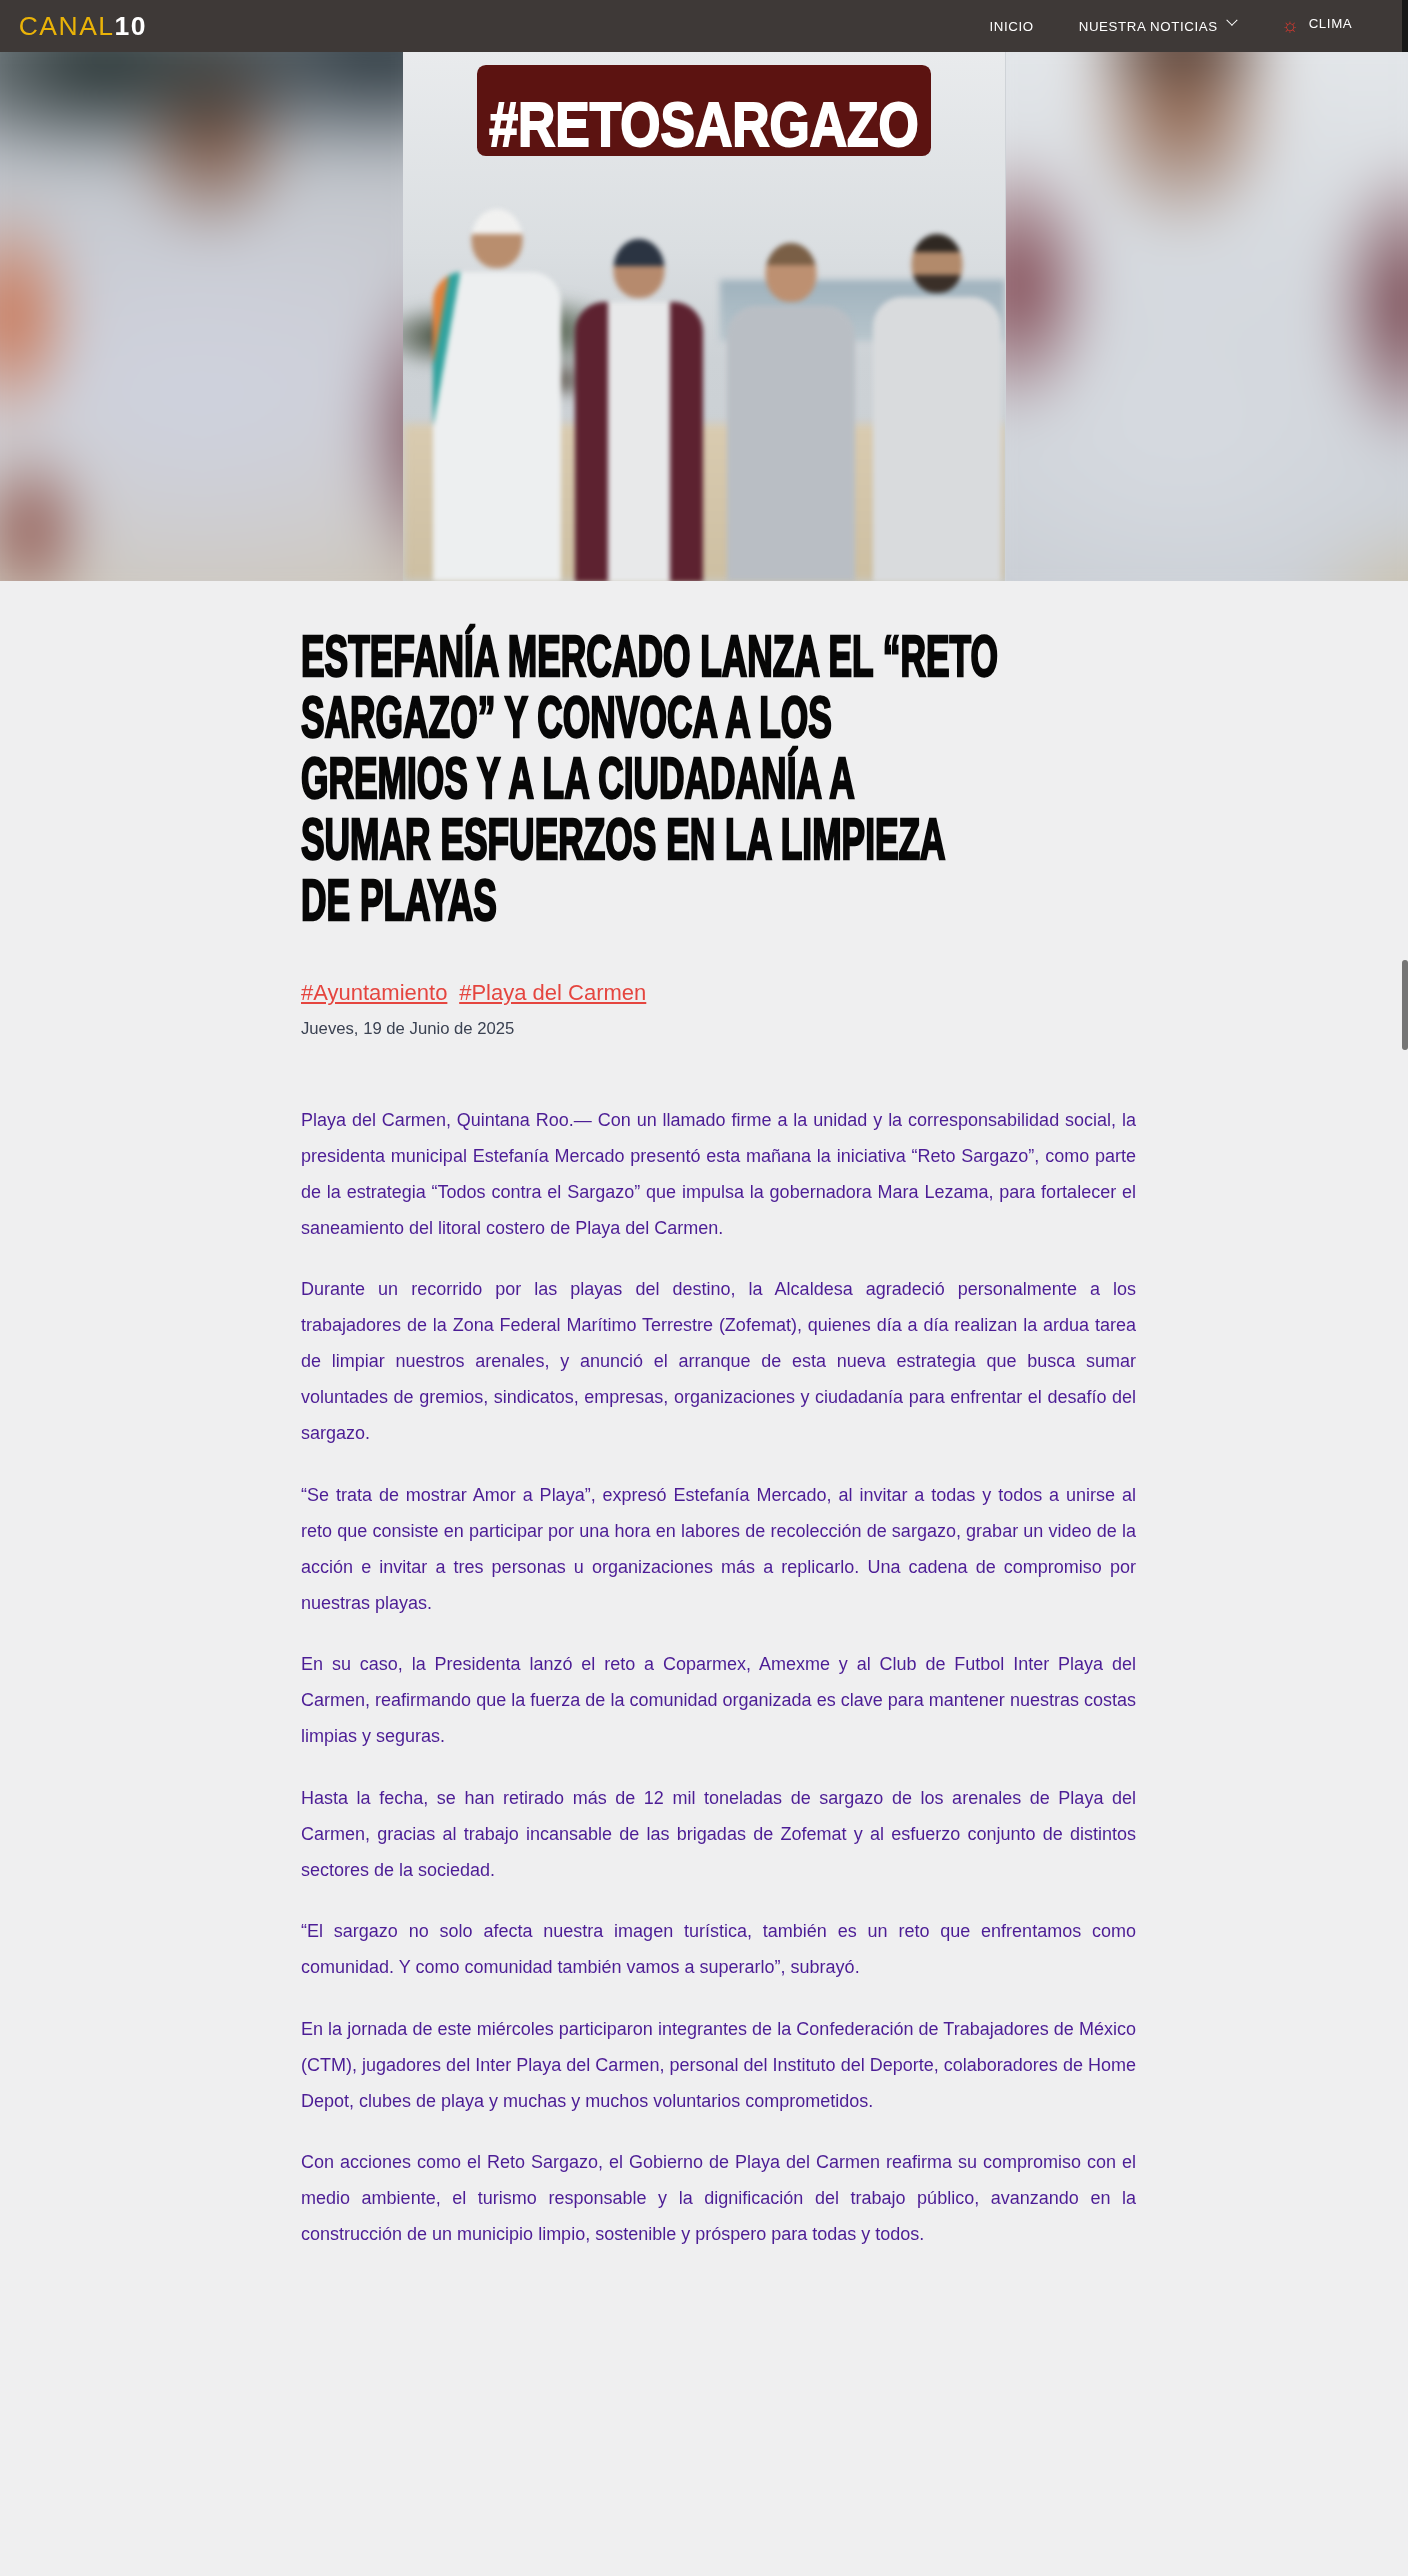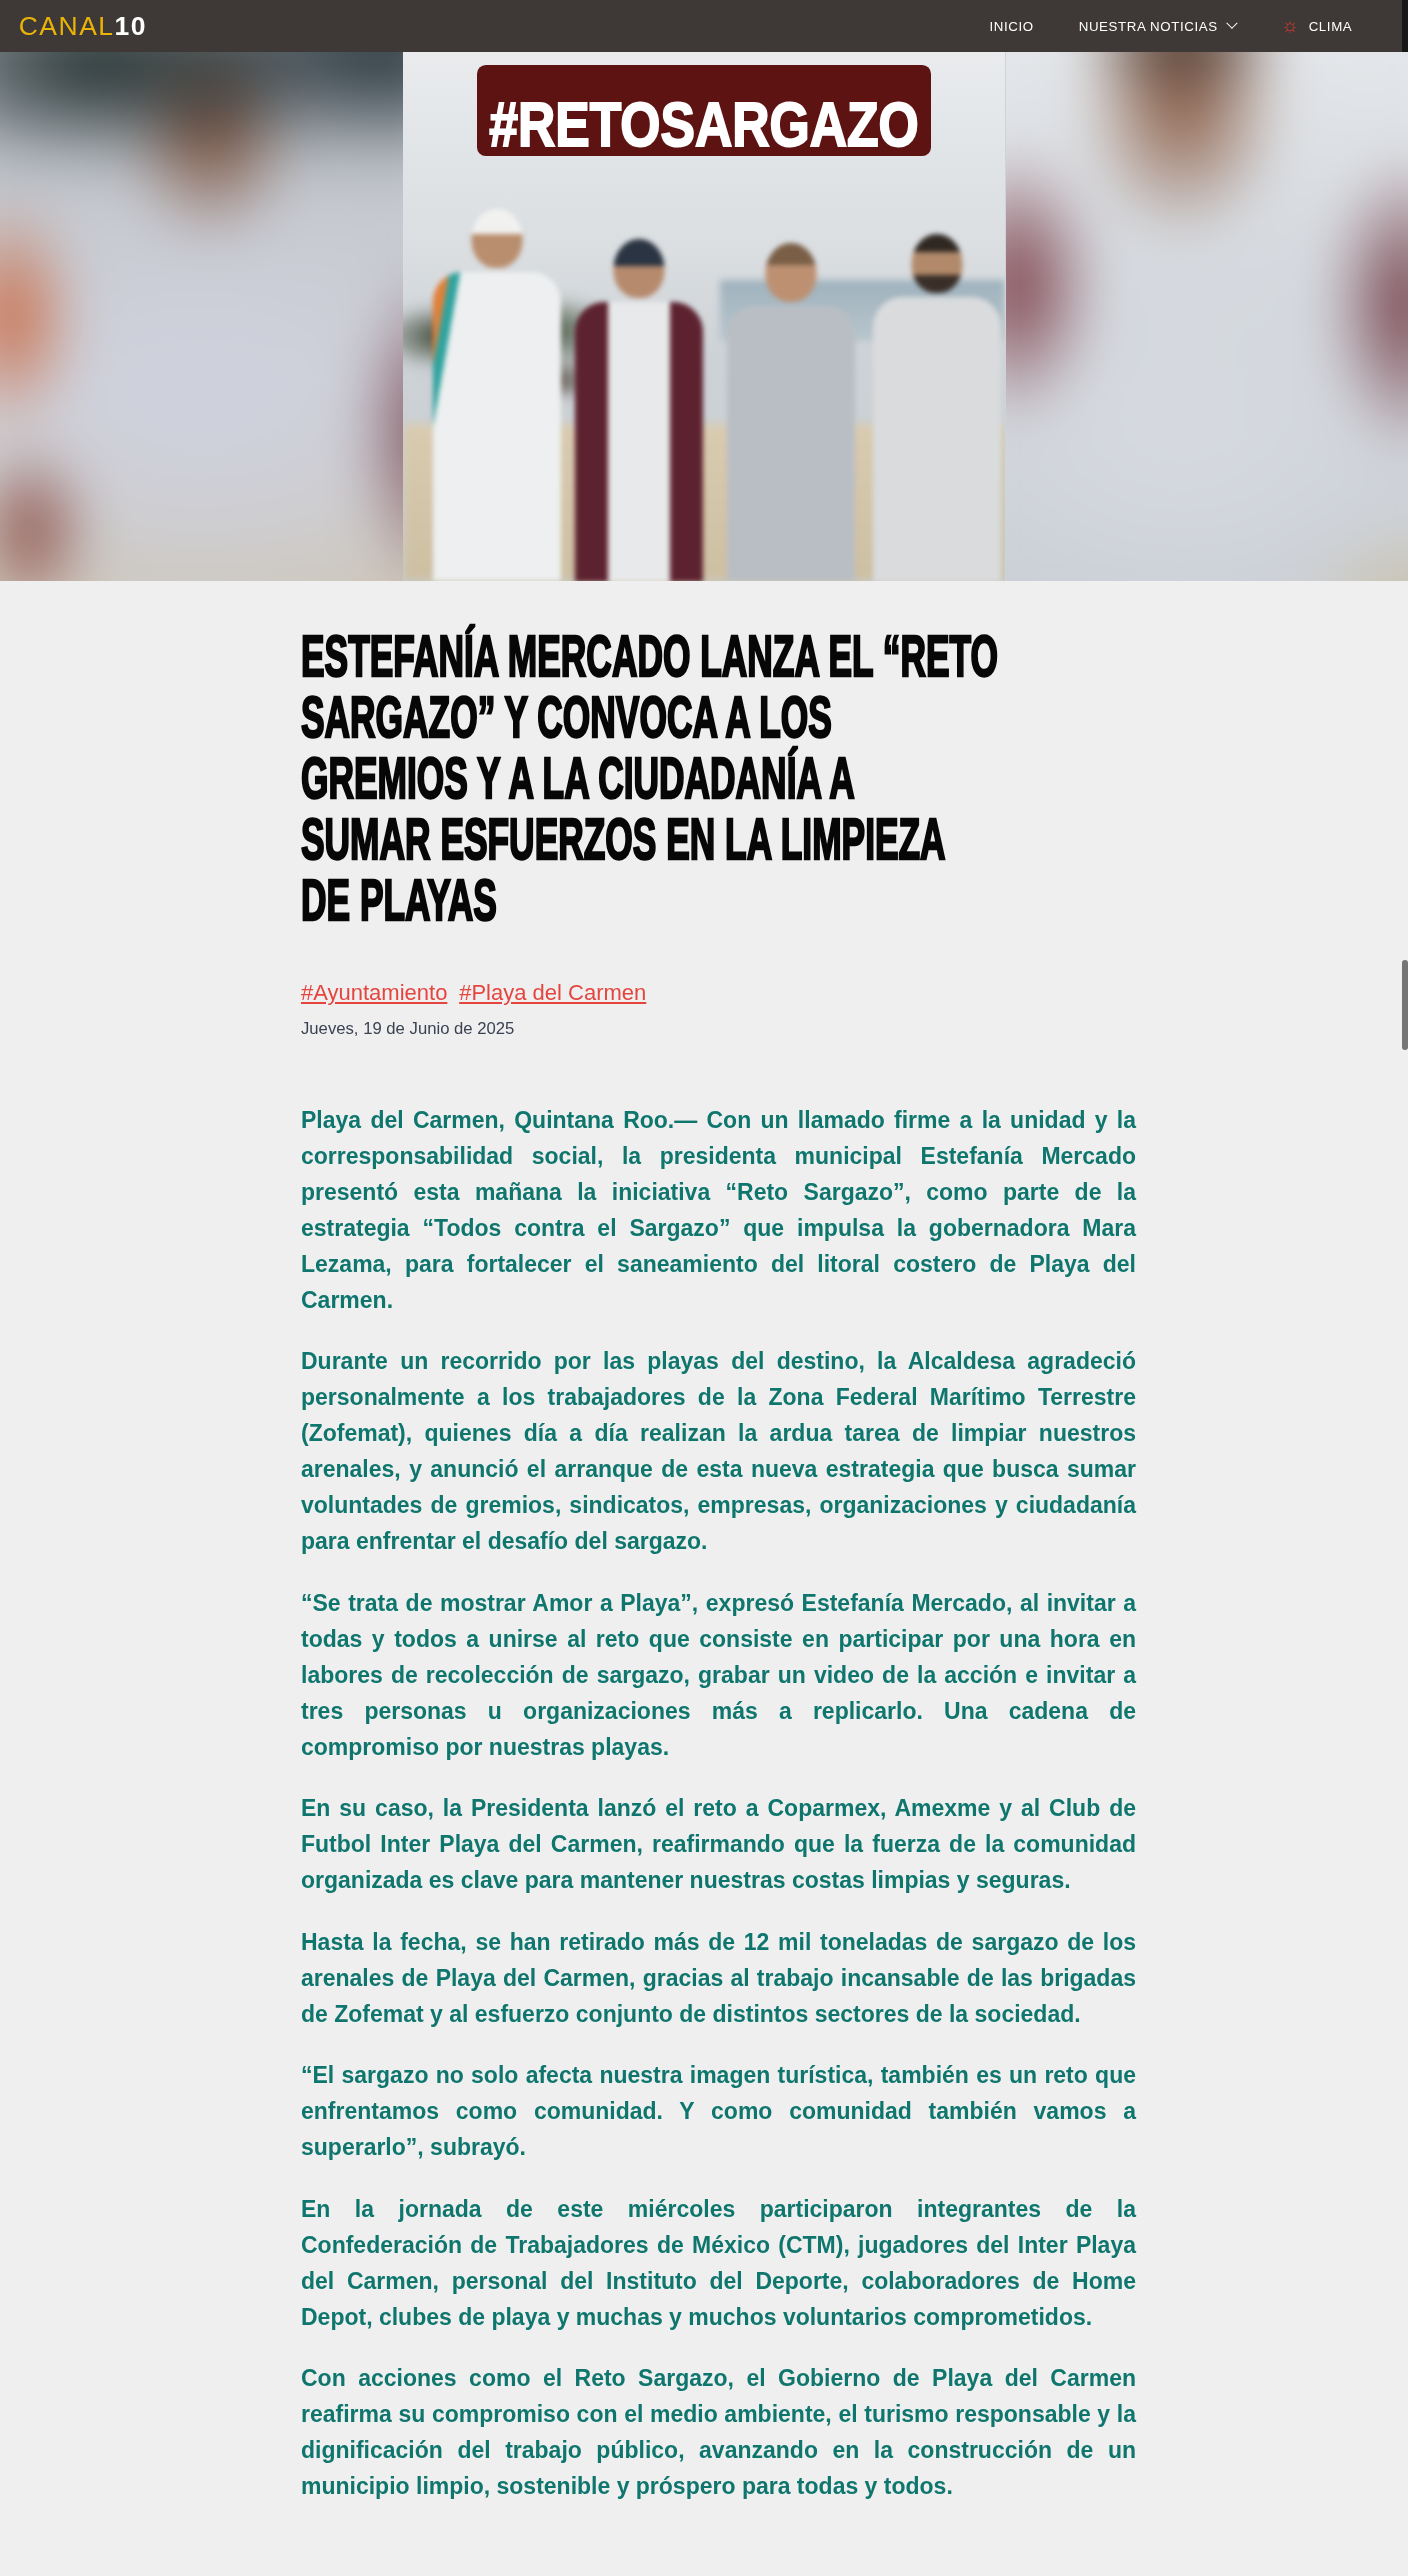--- a/index.html
+++ b/index.html
@@ -19,21 +19,21 @@
     background:#3e3937;
     display:flex; align-items:center; justify-content:space-between;
     padding:0 39px 0 18.7px; z-index:30;
   }
   .logo { font-size:26.5px; letter-spacing:1.5px; font-weight:500; white-space:nowrap; }
   .logo .red { color:#eab308; }
   .logo .white { color:#ffffff; font-weight:700; }
   .nav { display:flex; align-items:center; gap:45px; margin-right:17.7px; }
   .nav a {
     color:#ffffff; text-decoration:none; font-size:13.3px; letter-spacing:0.6px;
-    display:flex; align-items:center; gap:8.8px; white-space:nowrap;
+    display:flex; align-items:flex-start; gap:8.8px; white-space:nowrap;
   }
   .chev {
     display:inline-block; width:7.9px; height:7.9px;
     border-right:1.6px solid #fff; border-bottom:1.6px solid #fff;
     transform:rotate(45deg) translate(-2px,-2px); margin-left:2px;
   }
   .sun { color:#e0392f; font-size:19.6px; line-height:1; }
   .hdr-sb-cap { position:absolute; right:0; top:0; width:6.9px; height:52px; background:#181818; }
 
   
@@ -121,22 +121,22 @@
   .title { margin-top:45px; width:1348px; transform:scaleX(.62); transform-origin:top left; }
   .title div {
     font-size:57px; line-height:61px; font-weight:700; color:#070707;
     letter-spacing:0px; white-space:nowrap; -webkit-text-stroke:2.4px #070707;
   }
   .tags { margin-top:49px; display:flex; gap:11.8px; }
   .tags a { color:#e5453f; font-size:22px; text-decoration:underline; }
   .date { margin-top:12.8px; font-size:16.7px; color:#3b4252; }
   .body-copy { margin-top:63px; }
   .body-copy p {
-    font-size:23px; line-height:36px; color:#0f766e;
-    text-align:justify; margin-bottom:25.5px;font-weight:bold;
+    font-size:18px; line-height:36px; color:#4c1d95;
+    text-align:justify; margin-bottom:25.5px;
   }
 
   
   .sb-thumb { position:absolute; right:1px; top:960px; width:5.9px; height:90px;
     background:#757575; border-radius:2.9px; z-index:40; }
 </style>
 </head>
 <body>
 
 <div class="page">

